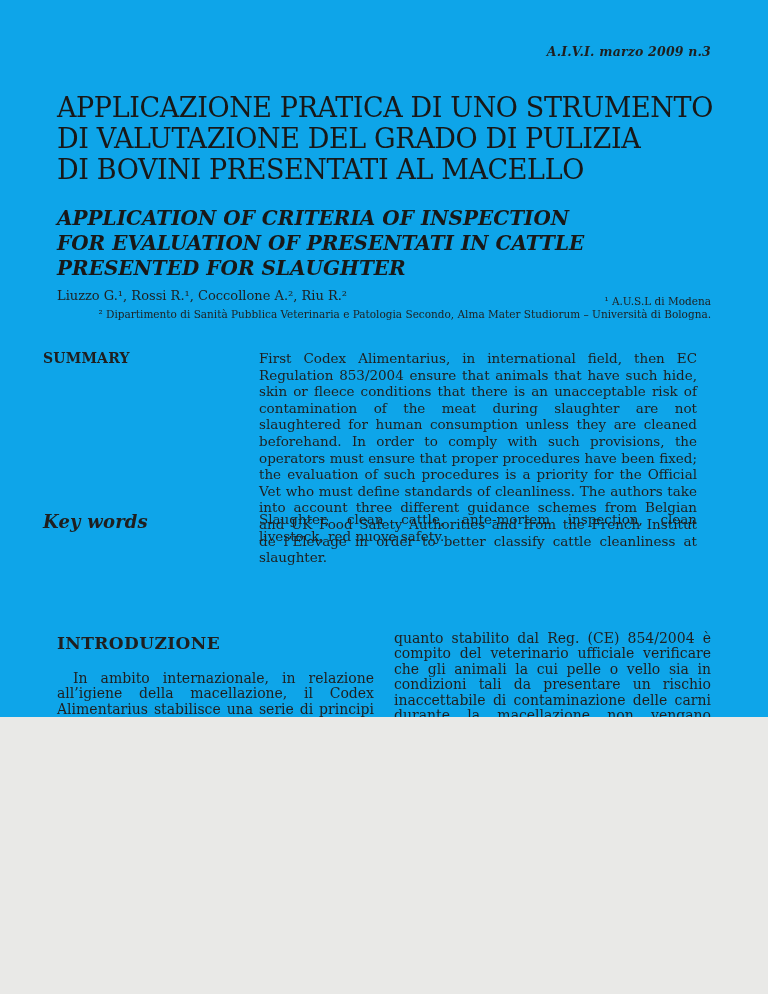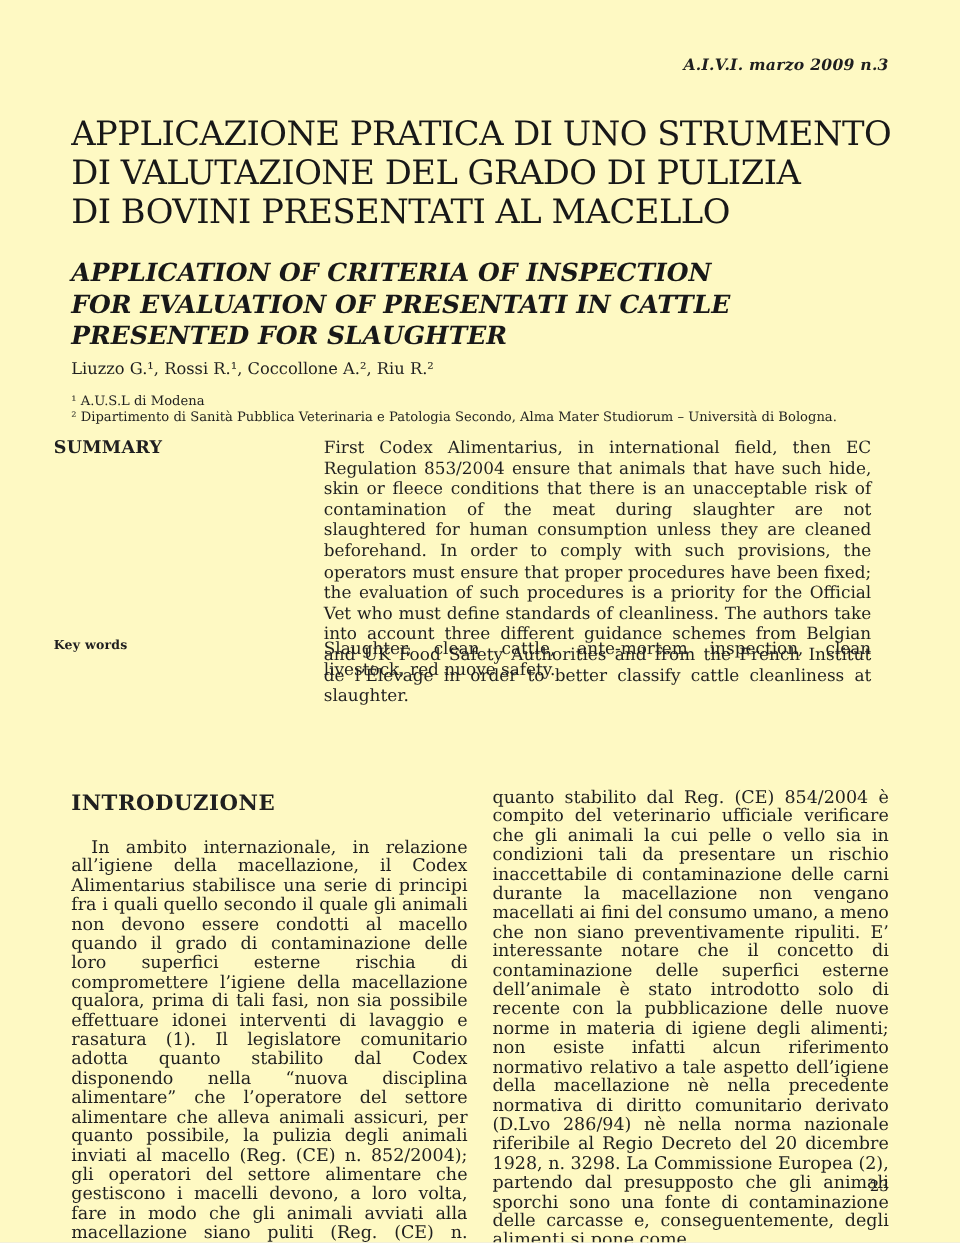--- a/index.html
+++ b/index.html
@@ -1,20 +1,20 @@
 <!DOCTYPE html>
 <html><head>
 <meta charset="utf-8">
 <style>
   html,body{margin:0;padding:0;background:#e9e9e7;}
   .page{
     position:relative;
-    width:768px;height:994px;
+    width:768px;height:717px;
     margin:0 auto;
-    background:#fef9c3;
+    background:#0ea5e9;
     font-family:"DejaVu Serif", serif;
     color:#1f1f1f;
     overflow:hidden;
   }
   .journal-header{
     position:absolute;top:44px;right:57px;
     font-size:12.5px;font-style:italic;font-weight:600;
     letter-spacing:0.2px;
   }
   .title-it{
@@ -26,33 +26,33 @@
   .title-en{
     position:absolute;left:57px;top:206px;width:660px;
     font-size:20px;line-height:25px;font-weight:700;font-style:italic;
     color:#181818;white-space:nowrap;
   }
   .authors{
     position:absolute;left:57px;top:288px;width:654px;
     font-size:13px;
   }
   .affiliations{
-    position:absolute;left:57px;top:315px;width:654px;
-    font-size:10.5px;line-height:13px;
+    position:absolute;left:57px;top:295px;width:654px;
+    font-size:10.5px;line-height:13px;text-align:right;
   }
   .labeled-block{
     position:absolute;left:43px;width:654px;
     display:grid;grid-template-columns:168px 1fr;gap:48px;
   }
   .summary-block{top:350px;}
   .keywords-block{top:511px;}
   .block-label{
     font-size:14px;font-weight:700;letter-spacing:0.2px;
   }
-  .block-label.italic{font-size:10px;}
+  .block-label.italic{font-style:italic;font-size:18px;}
   .block-text{
     font-size:13.5px;line-height:16.6px;text-align:justify;
   }
   .columns{
     position:absolute;left:57px;top:631px;width:654px;
     display:flex;gap:20px;
   }
   .col{width:317px;}
   .section-heading{
     font-size:17px;font-weight:700;letter-spacing:0.4px;

